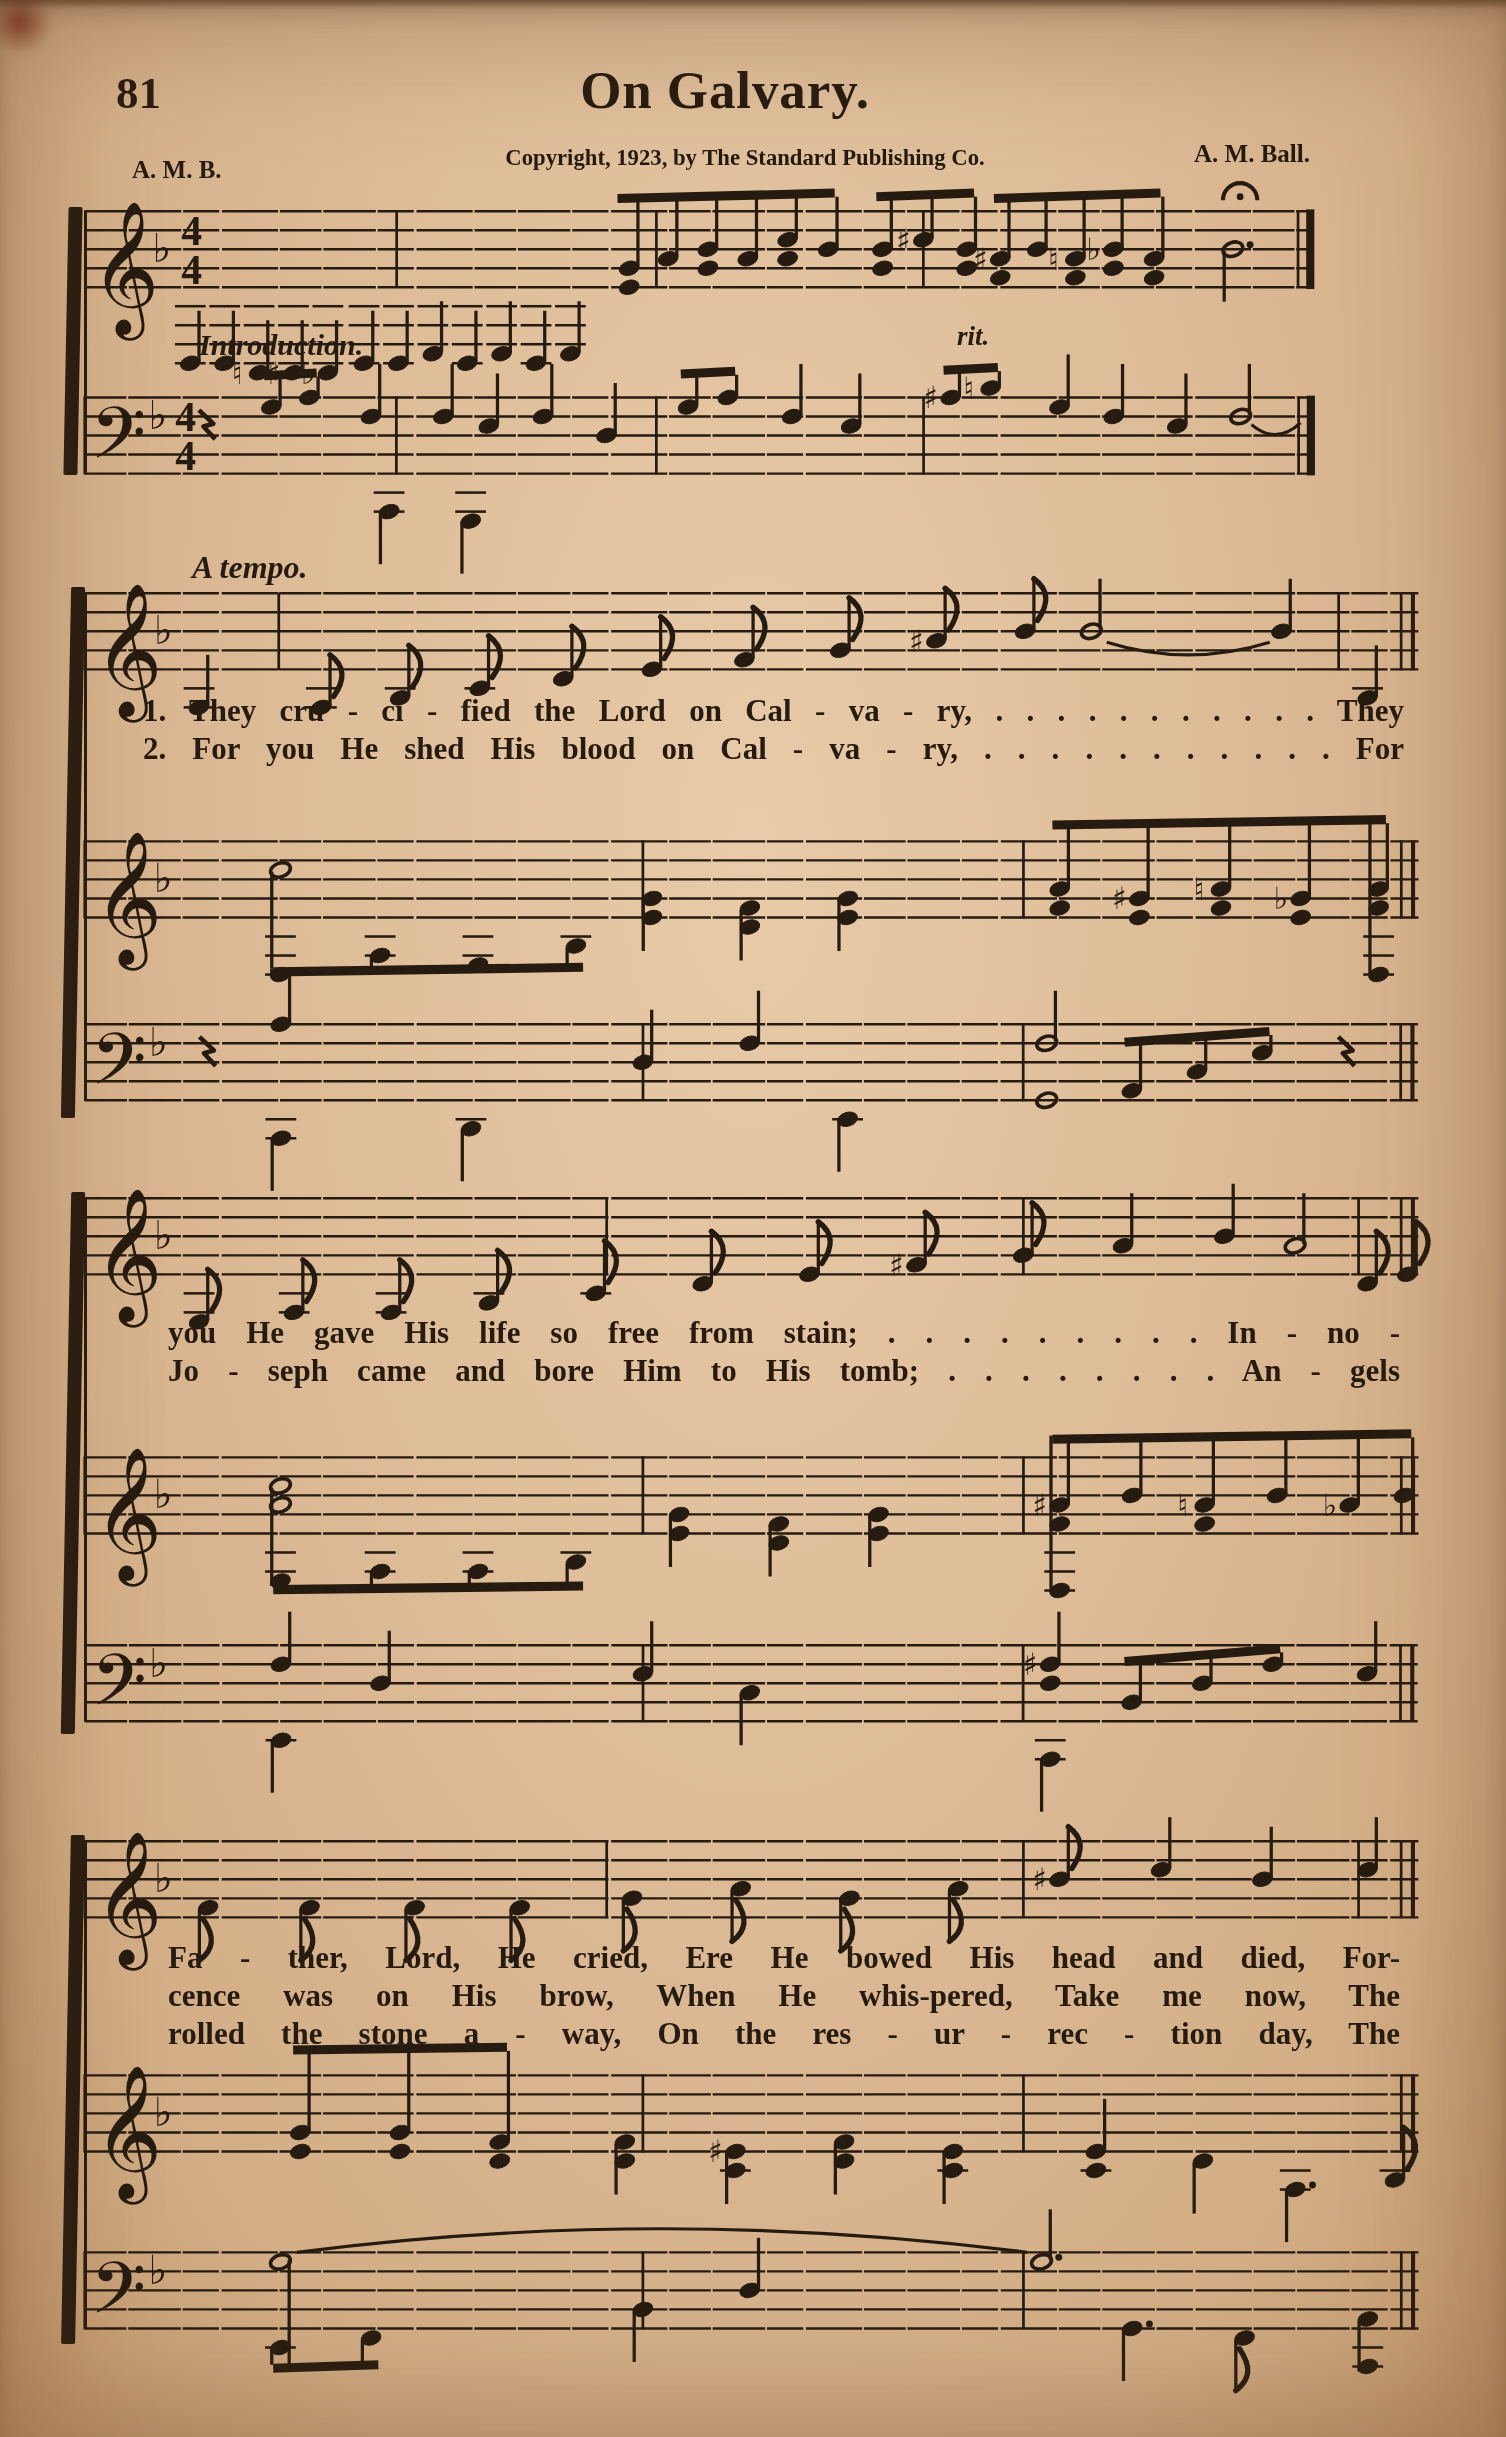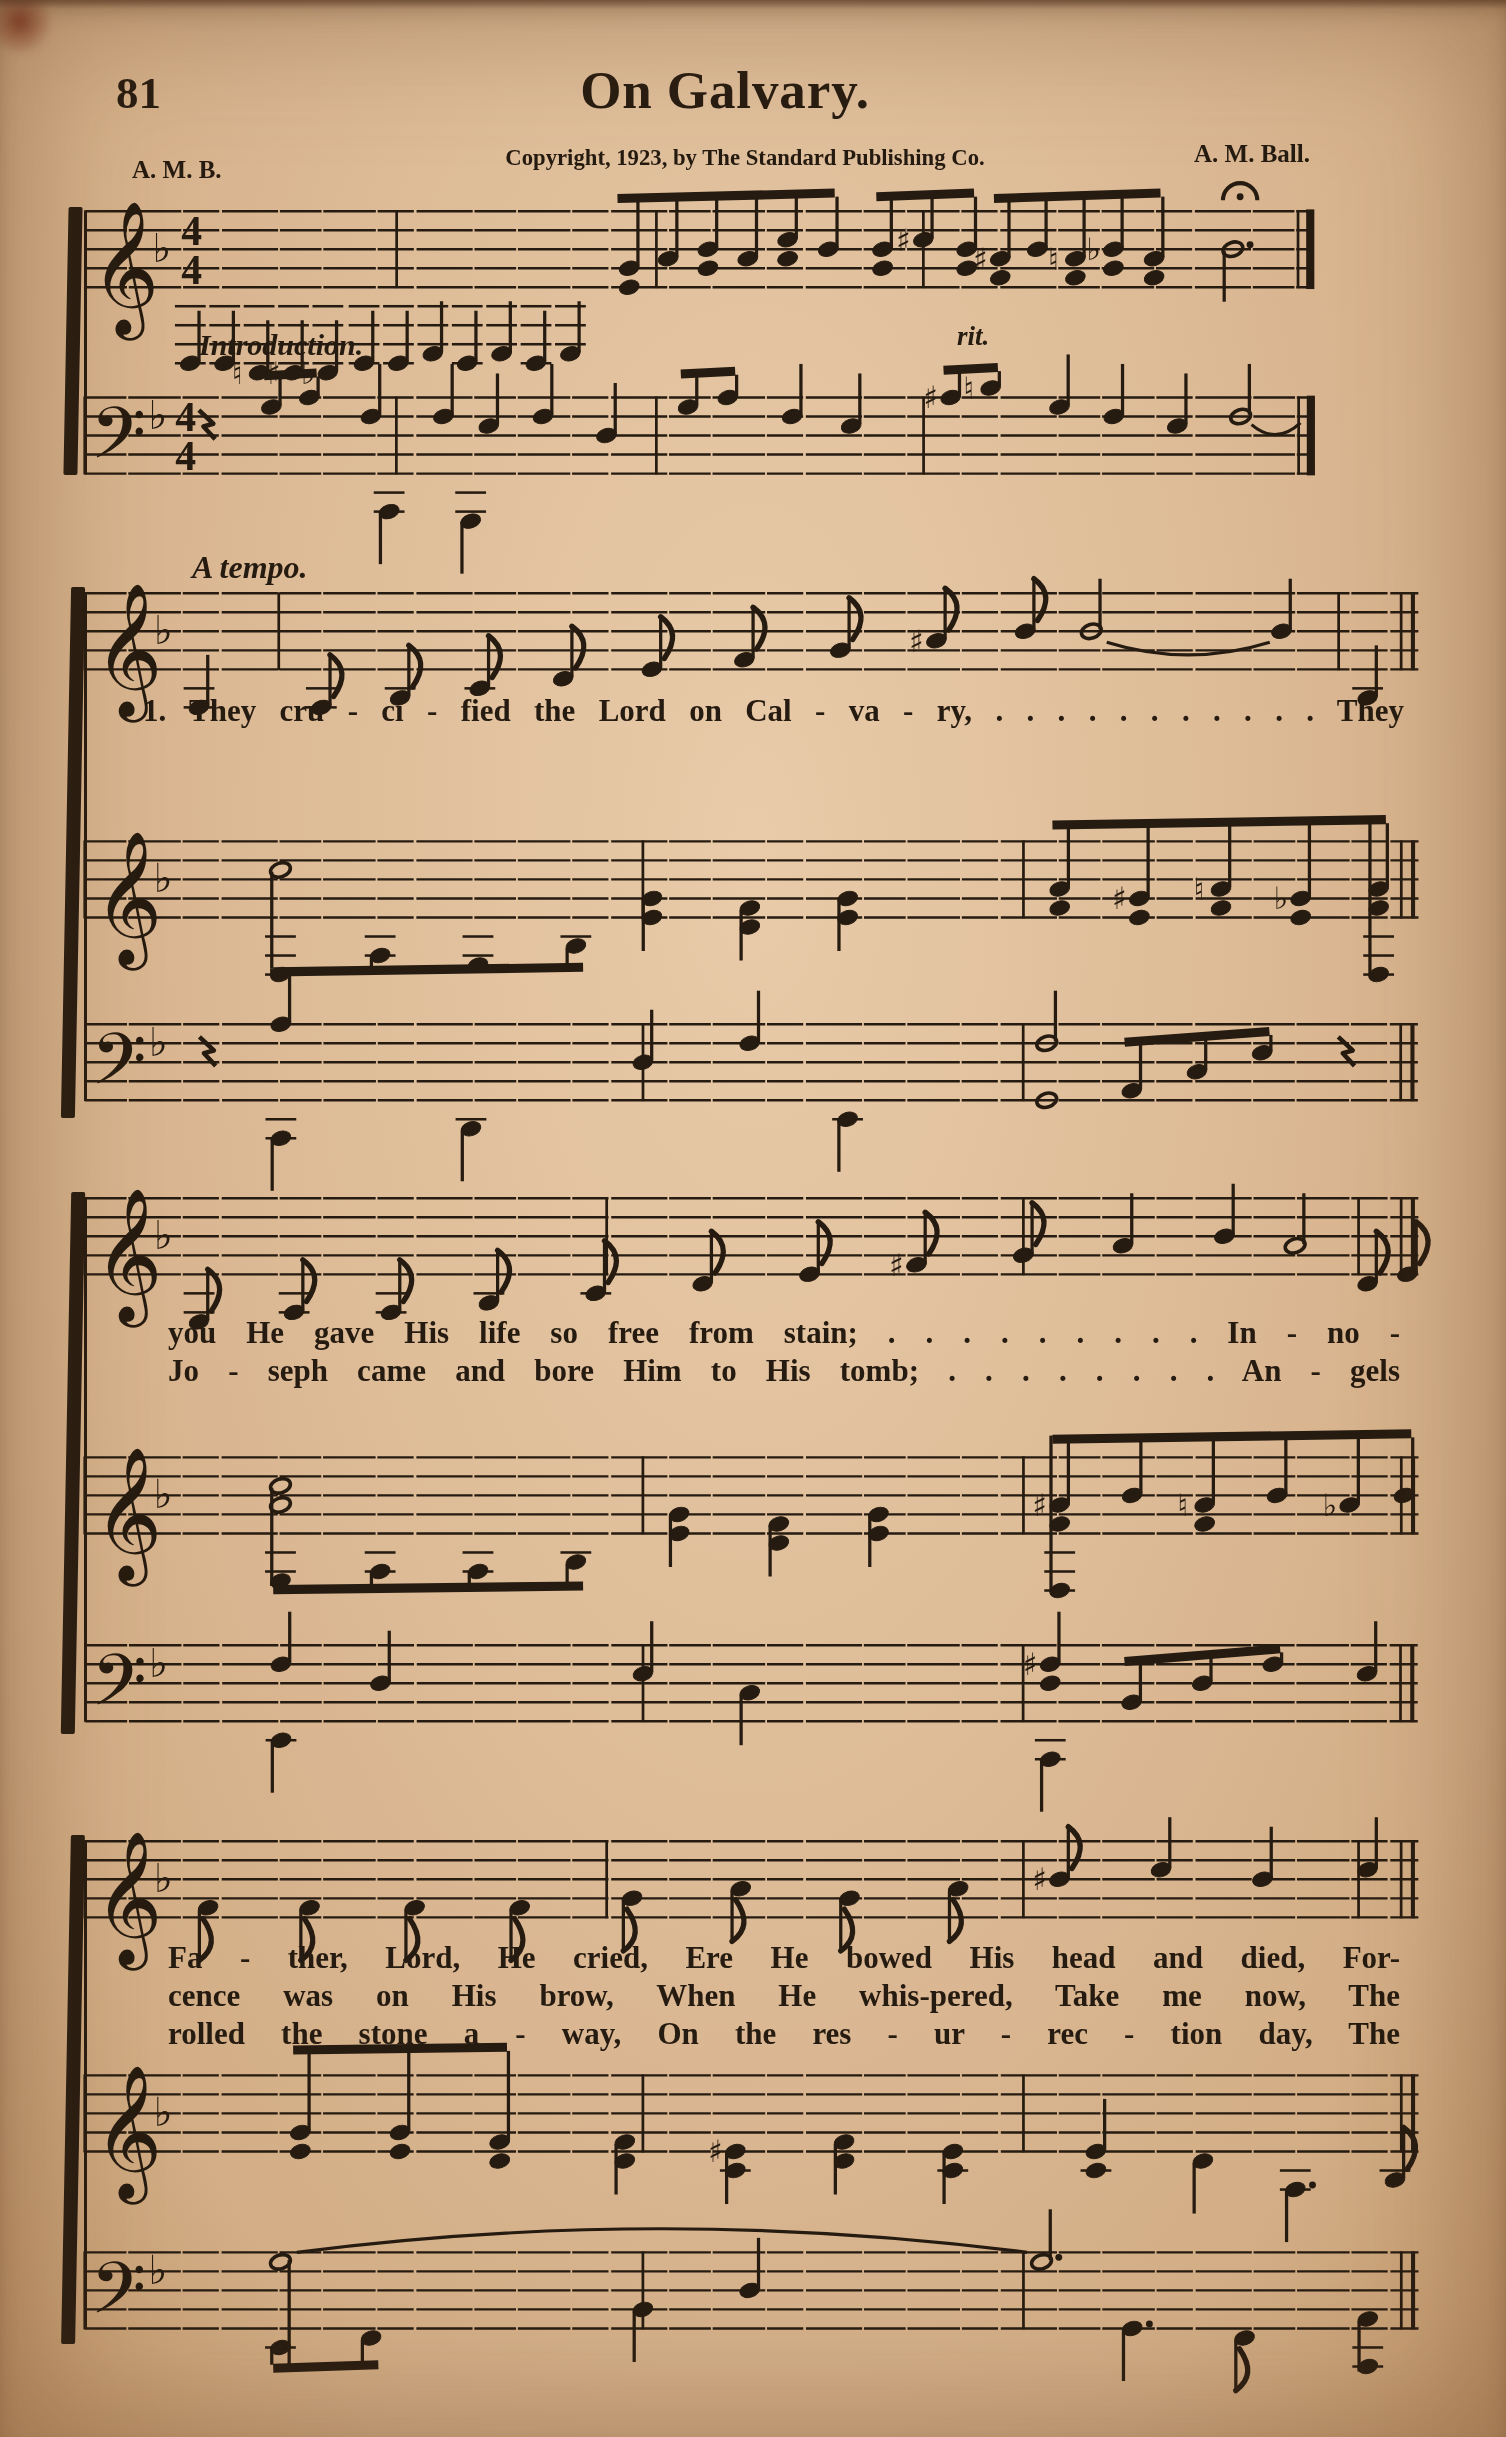--- a/index.html
+++ b/index.html
@@ -736,20 +736,21 @@
       <div class="bracket" style="top: 1192px; height: 542px;"></div>
       <div class="bracket" style="top: 1835px; height: 509px;"></div>
       <div class="connector" style="top: 211px; height: 262px;"></div>
       <div class="connector" style="top: 594px; height: 507px;"></div>
       <div class="connector" style="top: 1198px; height: 523px;"></div>
       <div class="connector" style="top: 1841px; height: 487px;"></div>
     </div>
 
   <div class="lyrics" style="left:143px;top:692px;width:1261px;">
     <div class="line">1. They cru - ci - fied the Lord on Cal - va - ry, . . . . . . . . . . . They</div>
+    <div class="line">2. For you He shed His blood on Cal - va - ry, . . . . . . . . . . . For</div>
   </div>
   <div class="lyrics" style="left:168px;top:1314px;width:1232px;">
     <div class="line">you He gave His life so free from stain; . . . . . . . . . In - no -</div>
     <div class="line">Jo - seph came and bore Him to His tomb; . . . . . . . . An - gels</div>
   </div>
   <div class="lyrics" style="left:168px;top:1939px;width:1232px;">
     <div class="line">Fa - ther, Lord, He cried, Ere He bowed His head and died, For-</div>
     <div class="line">cence was on His brow, When He whis-pered, Take me now, The</div>
     <div class="line">rolled the stone a - way, On the res - ur - rec - tion day, The</div>
   </div>

